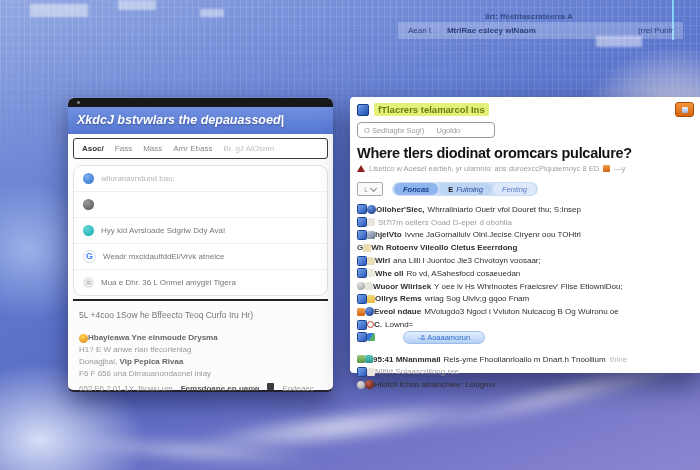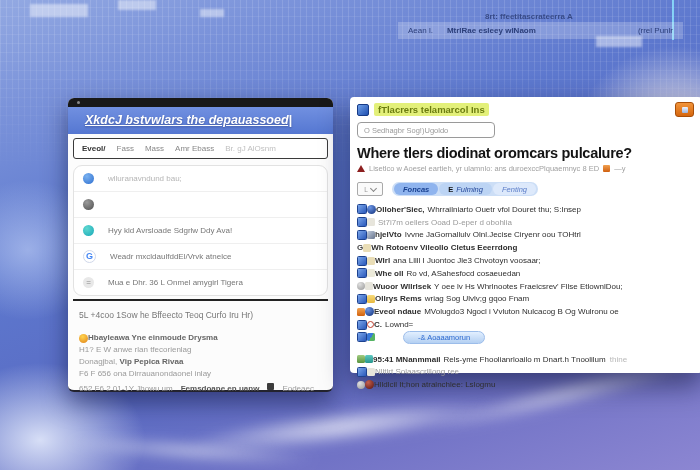--- a/index.html
+++ b/index.html
@@ -35,28 +35,28 @@
     font-size:8px;color:#2c3f7a;filter:blur(.4px);}
   .bg-toplabel{left:485px;top:12px;font-size:8px;font-weight:bold;color:#24356d;opacity:.75;filter:blur(.4px);}
   .cyanline{left:672px;top:0;width:2px;height:40px;background:rgba(140,230,255,.8);filter:blur(.5px);}
 
   
   .win-left{left:68px;top:98px;width:265px;height:294px;background:#fcfcfc;border-radius:6px;
     box-shadow:0 10px 24px rgba(8,12,50,.5);border-bottom:2px solid #23232e;box-sizing:border-box;}
   .wl-strip{height:9px;background:#181818;border-radius:6px 6px 0 0;position:relative;}
   .wl-dot{position:absolute;left:9px;top:3px;width:3px;height:3px;border-radius:50%;background:#888;}
   .wl-header{height:27px;background:linear-gradient(#7190e0,#5577d2);color:#fff;
-    font-size:12.5px;font-weight:bold;font-style:italic;line-height:27px;padding-left:17px;
-    text-shadow:0 1px 2px rgba(0,0,40,.35);white-space:nowrap;overflow:hidden;text-decoration:underline;}
+    font-size:12.5px;font-weight:bold;font-style:italic;line-height:27px;padding-left:9px;
+    text-shadow:0 1px 2px rgba(0,0,40,.35);white-space:nowrap;overflow:hidden;}
   .wl-menubar{margin:4px 5px 0;border:1.5px solid #3a3a3a;border-radius:3px;height:19px;
     display:flex;align-items:center;gap:11px;padding:0 8px;font-size:8px;color:#888;background:#fff;}
   .wl-menubar .m0{font-weight:bold;color:#333;}
   .wl-menubar .m4{color:#c0c0c0;}
   .wl-list{margin:6px 5px 0;border:1px solid #e2e2e2;border-radius:9px;background:#fff;overflow:hidden;}
-  .wl-row{display:flex;align-items:center;gap:14px;height:25px;padding:0 9px;font-size:8px;color:#777;
+  .wl-row{display:flex;align-items:center;gap:7px;height:25px;padding:0 9px;font-size:8px;color:#777;
     white-space:nowrap;overflow:hidden;}
   .wl-row + .wl-row{border-top:1px solid #efefef;}
   .wl-row.r1 .t{color:#b5b5b5;}
   .wl-row.r2 .t{color:#555;font-weight:bold;}
   .wl-divider{margin:3px 5px 0;border-top:2px solid #232323;}
   .wl-section{font-size:8.5px;color:#777;margin:9px 11px 0;white-space:nowrap;}
   .wl-footer{margin:12px 11px 0;font-size:8px;color:#9a9a9a;line-height:12px;}
   .wl-f1{display:flex;align-items:center;color:#666;font-weight:bold;}
   .wl-f5{display:flex;align-items:flex-start;gap:8px;margin-top:3px;}
   .wl-f5 .bold{color:#555;font-weight:bold;}
@@ -79,21 +79,21 @@
   .wr-titlerow{display:flex;align-items:center;gap:5px;}
   .wr-appicon{width:10px;height:10px;border-radius:2px;
     background:linear-gradient(135deg,#6fa0e8 0%,#1f4fb0 100%);border:1px solid #163a86;}
   .wr-title{font-size:9.5px;font-weight:bold;color:#6b7c10;background:#e3f07a;padding:1px 4px;
     border-radius:2px;white-space:nowrap;}
   .wr-orange{margin-left:auto;width:17px;height:13px;border-radius:3px;
     background:linear-gradient(#f2953b,#d5660e);border:1px solid #a84e08;
     display:flex;align-items:center;justify-content:center;}
   .wr-orange .g{width:6px;height:6px;background:linear-gradient(#eef4ff,#9ab4e0);border-radius:1px;}
   .wr-search{margin-top:5px;width:138px;height:16px;border:1px solid #9a9a9a;border-radius:4px;
-    display:flex;align-items:center;padding:0 6px;font-size:7.5px;color:#9a9a9a;
+    display:flex;align-items:center;gap:12px;padding:0 6px;font-size:7.5px;color:#9a9a9a;
     box-sizing:border-box;white-space:nowrap;}
   .wr-question{margin-top:7px;font-size:14.5px;font-weight:bold;color:#141414;letter-spacing:-.3px;white-space:nowrap;}
   .wr-sub{margin-top:3px;display:flex;align-items:center;gap:4px;font-size:7.5px;color:#a0a0a0;white-space:nowrap;}
   .tri{width:0;height:0;border-left:4px solid transparent;border-right:4px solid transparent;
     border-bottom:7px solid #8c1f1f;flex:none;}
   .mini-orange{width:7px;height:7px;border-radius:1px;background:linear-gradient(#f0a050,#d06010);flex:none;}
   .wr-filters{margin-top:9px;display:flex;align-items:center;gap:9px;}
   .wr-chkbox{width:24px;height:12px;border:1px solid #aaa;border-radius:2px;background:#fafafa;
     display:flex;align-items:center;justify-content:center;gap:3px;font-size:6.5px;color:#999;}
   .chev{width:4px;height:4px;border-right:1px solid #888;border-bottom:1px solid #888;transform:rotate(45deg);margin-top:-2px;}
@@ -151,21 +151,21 @@
 <div class="abs wisp wisp1"></div>
 <div class="abs wisp wisp2"></div>
 <div class="abs wisp wisp3"></div>
 
 <div class="abs win-left">
   <div class="wl-strip">
     <span class="wl-dot"></span>
   </div>
   <div class="wl-header">XkdcJ bstvwlars the depauassoed|</div>
   <div class="wl-menubar">
-    <span class="m0">Eveol/</span>
+    <span class="m0">Asoc/</span>
     <span>Fass</span>
     <span>Mass</span>
     <span>Amr Ebass</span>
     <span class="m4">Br. gJ AlOsnm</span>
   </div>
   <div class="wl-list">
     <div class="wl-row r1">
       <span class="ic ic-circle c-blue"></span>
       <span class="t">wlluranavndund bau;</span>
     </div>

